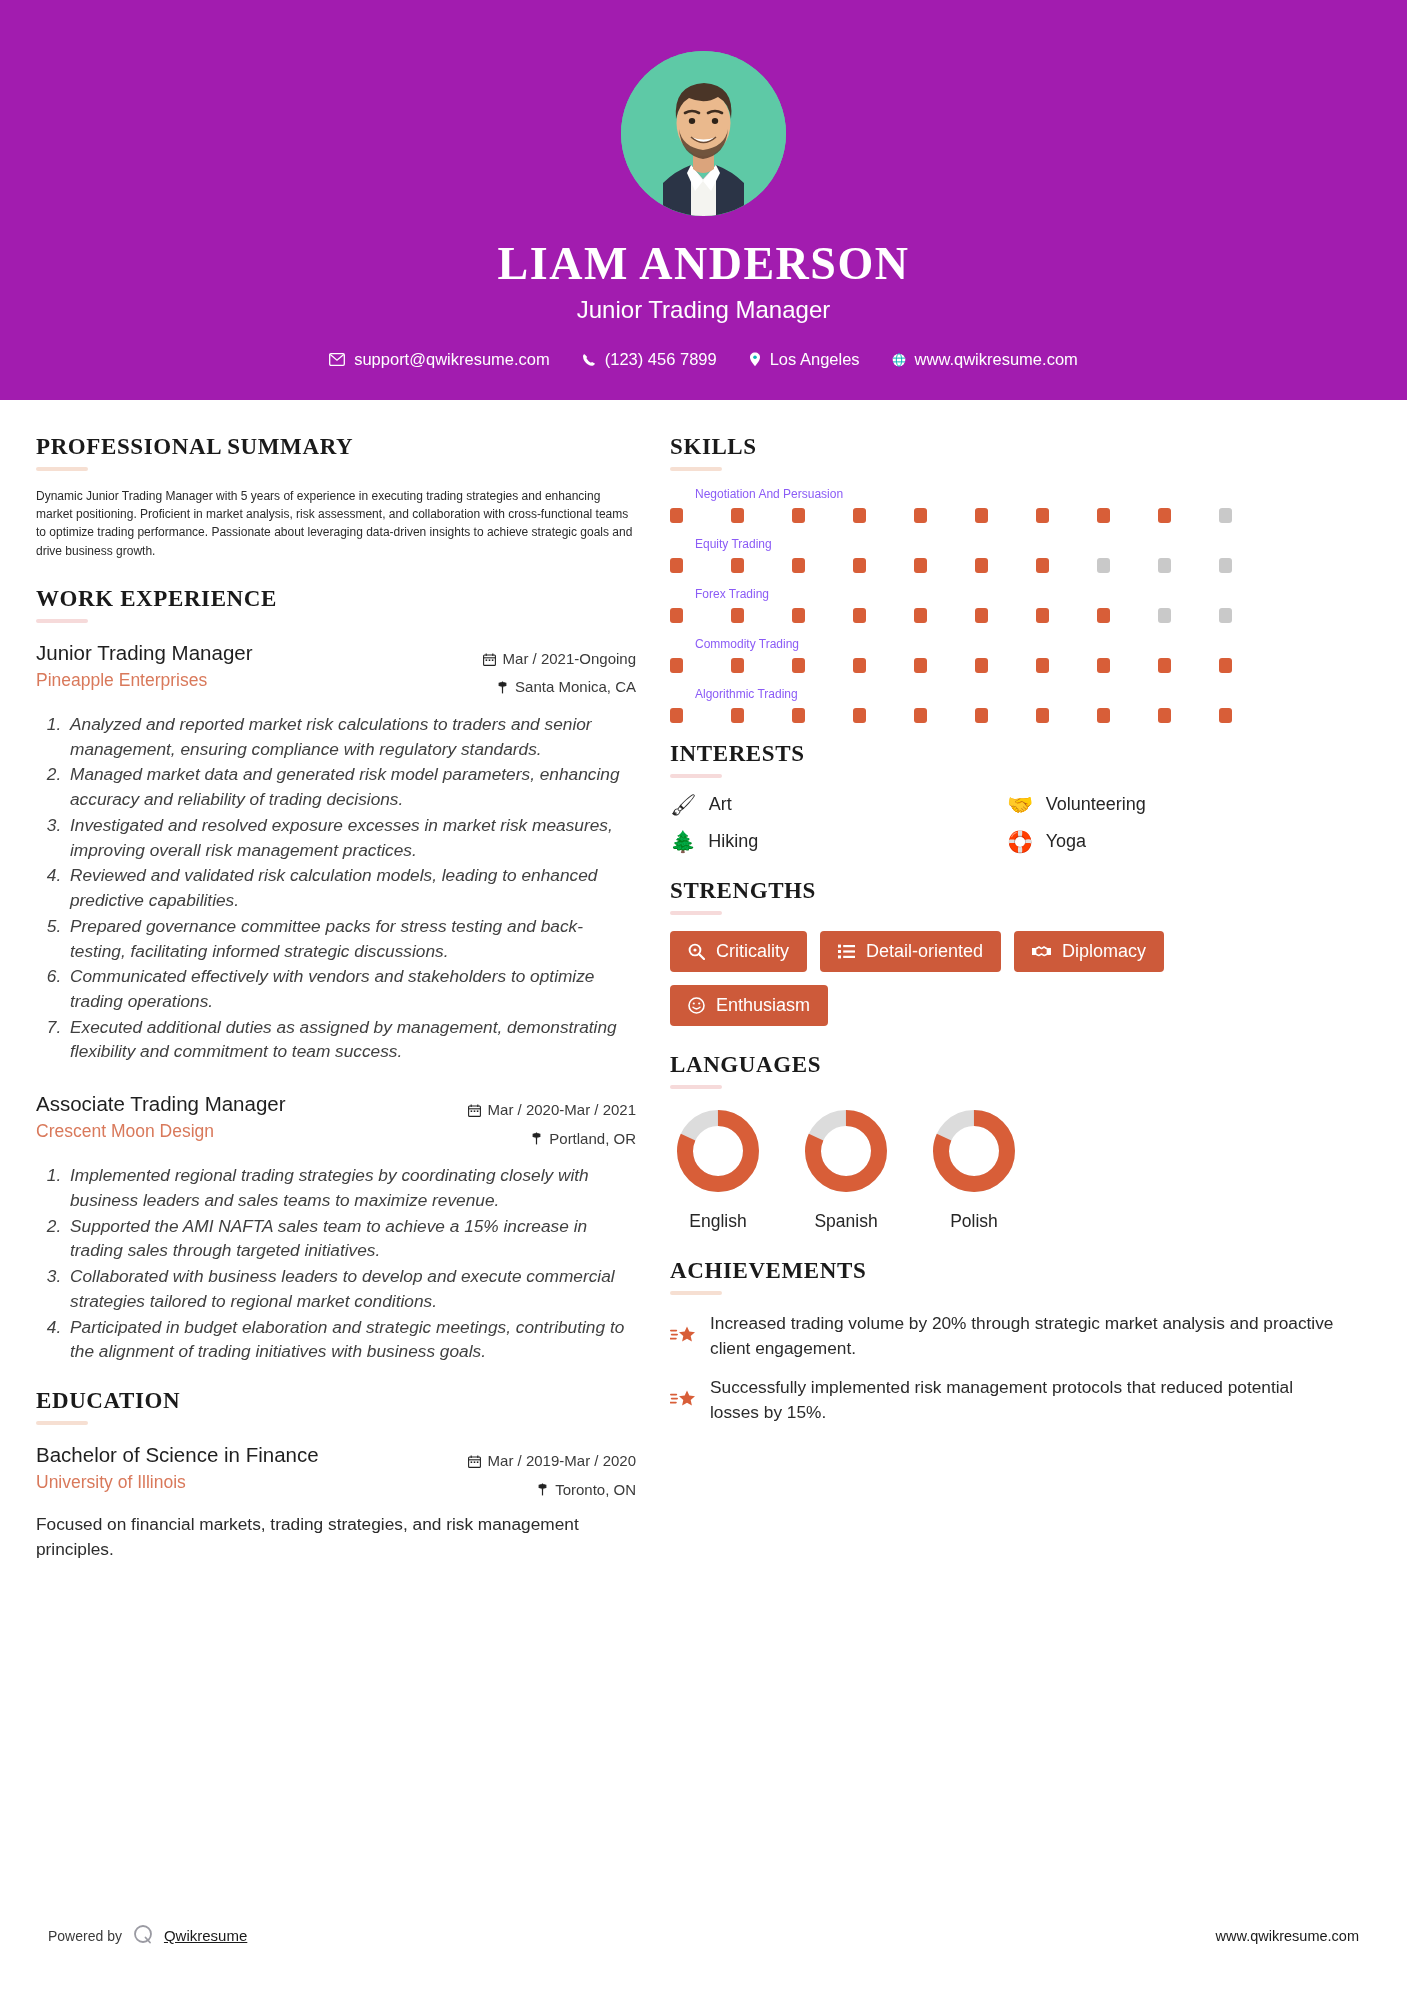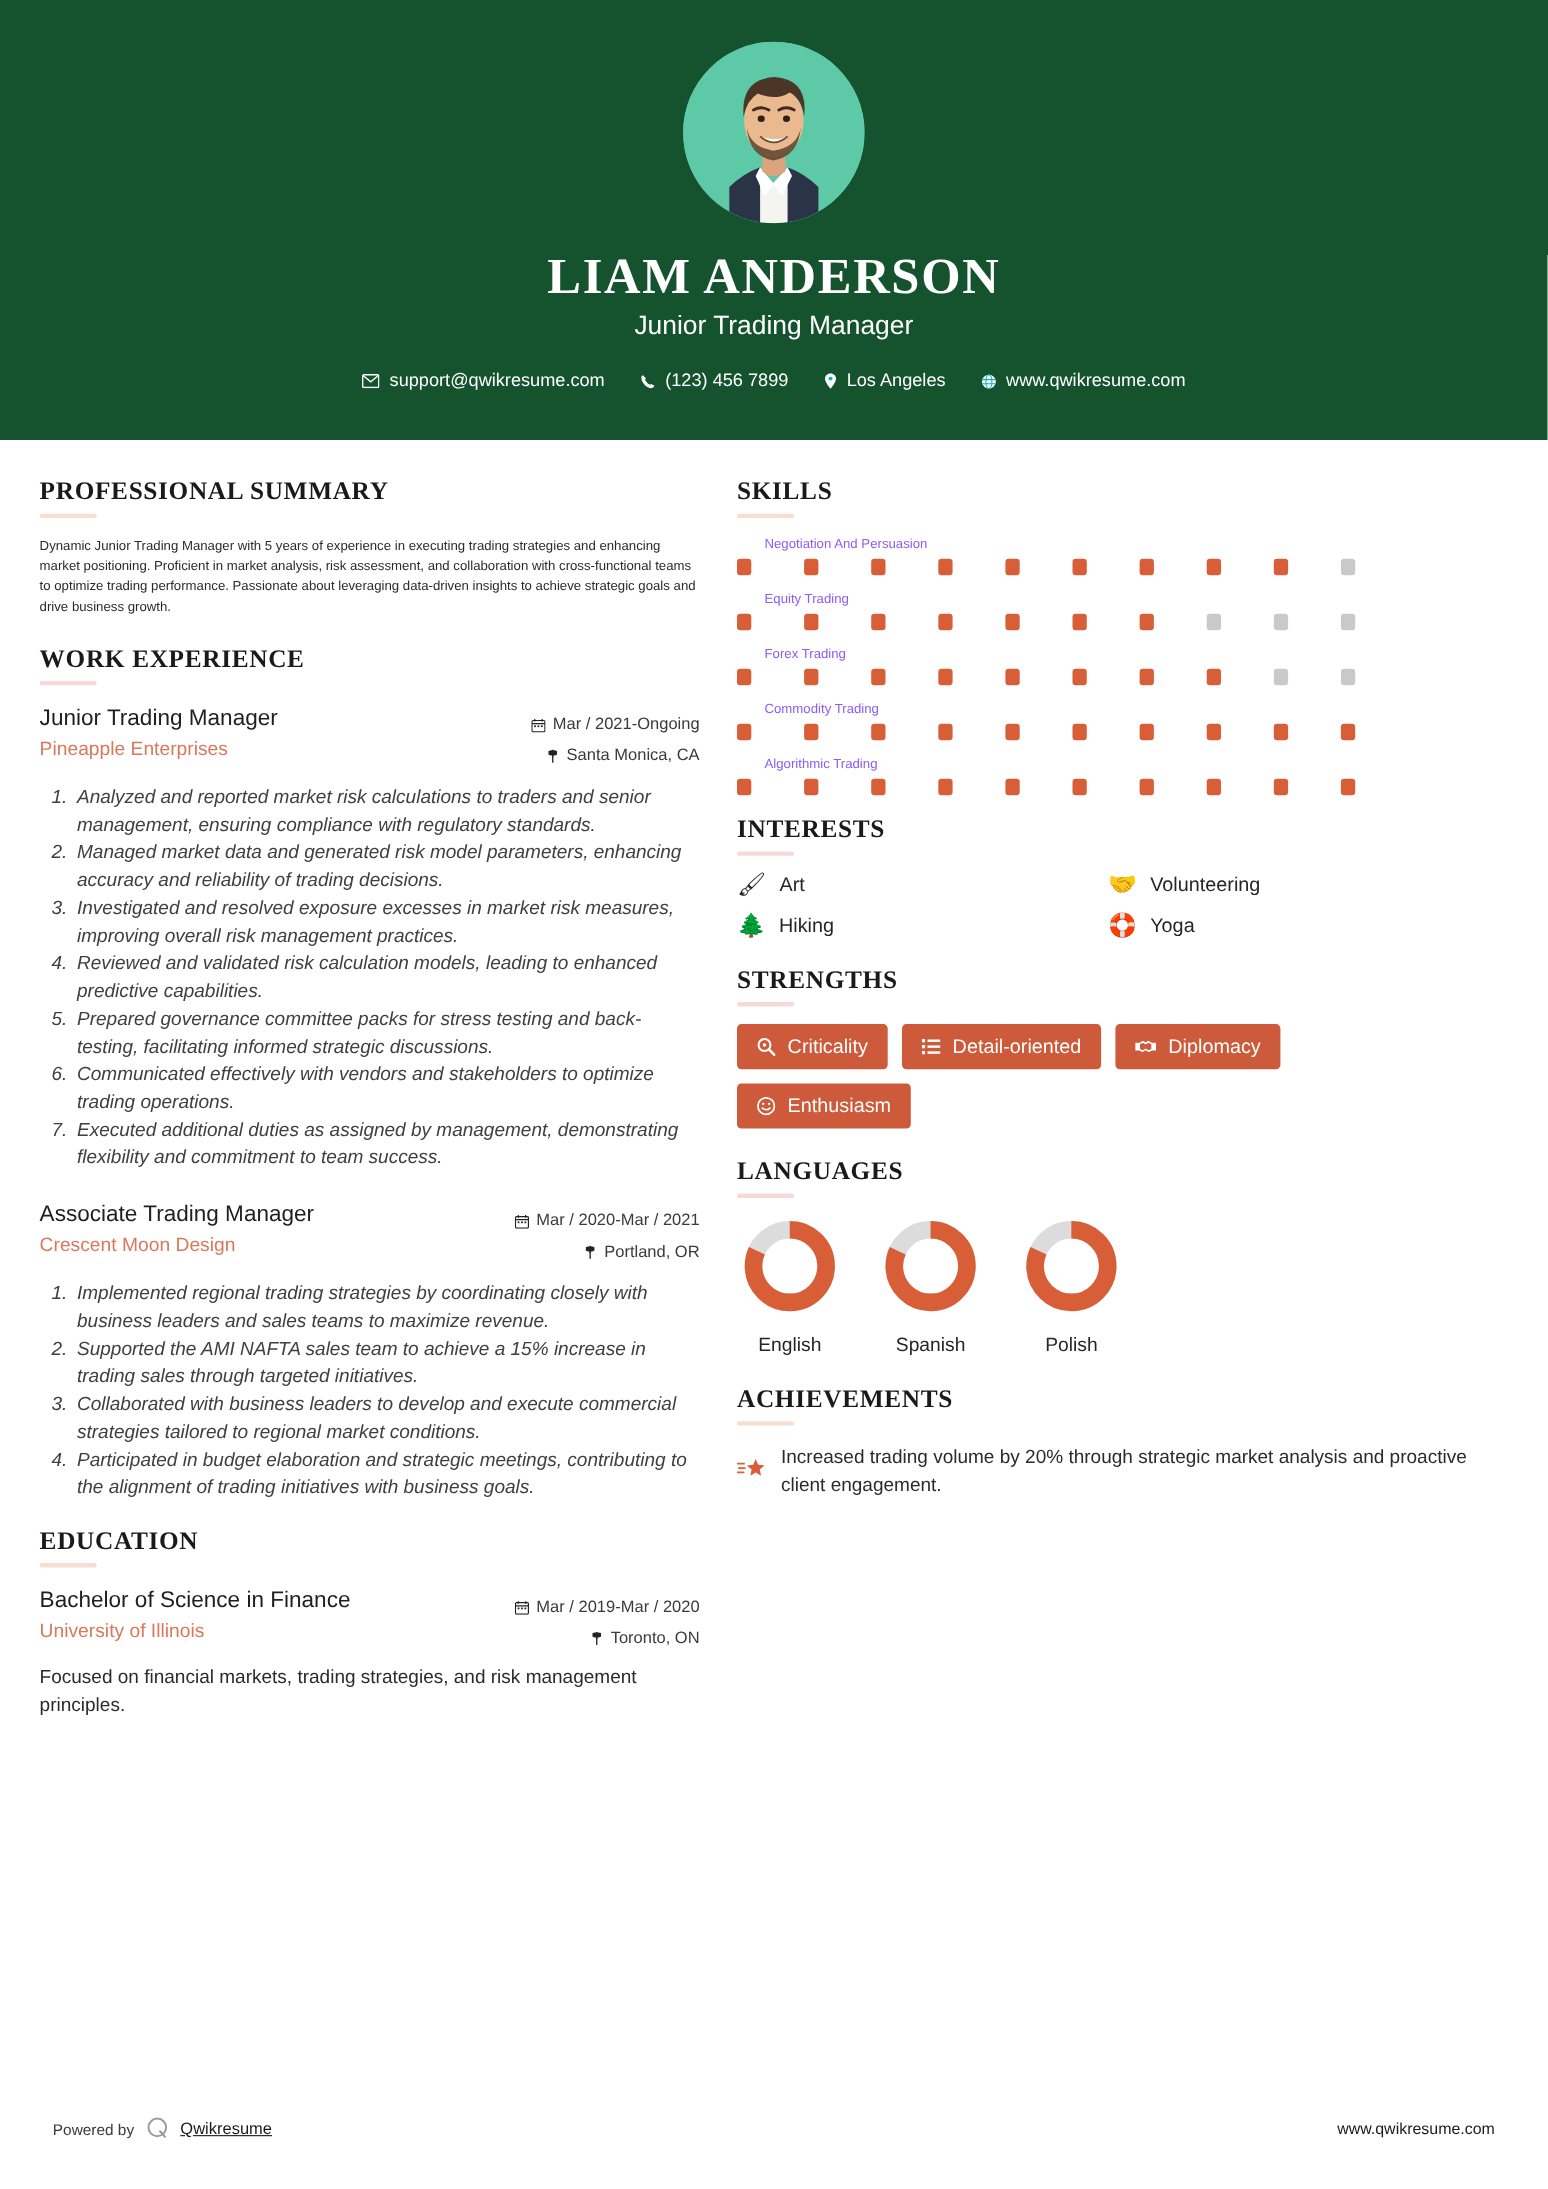--- a/index.html
+++ b/index.html
@@ -5,25 +5,25 @@
   * { box-sizing: border-box; margin: 0; padding: 0; }
   html, body {
     width: 1407px;
     background: #ffffff;
     font-family: "Liberation Sans", sans-serif;
   }
   body { width: 1407px; height: 1990px; position: relative; overflow: hidden; }
 
   
   .header {
-    background: #14532d;
+    background: #a21caf;
     height: 400px;
     position: relative;
     text-align: center;
-    padding-top: 38px;
+    padding-top: 51px;
   }
   .avatar-wrap {
     width: 165px; height: 165px;
     margin: 0 auto;
     border-radius: 50%;
     background: #5ec9a6;
     overflow: hidden;
     position: relative;
   }
   .avatar-svg { display: block; width: 165px; height: 165px; }
@@ -660,20 +660,29 @@
       <div class="ach-item">
         <span class="ach-icon">
           <svg width="26" height="22" viewBox="0 0 26 22">
               <path d="M17 1.4 L19.3 6.6 L25 7.2 L20.7 11 L21.9 16.6 L17 13.7 L12.1 16.6 L13.3 11 L9 7.2 L14.7 6.6 Z" fill="#d85e38"></path>
               <path d="M0.8 5.6 H6.4 M1.6 9.6 H7.2 M0.4 13.6 H6" stroke="#d85e38" stroke-width="1.6" stroke-linecap="round"></path>
             </svg>
         </span>
         <span class="ach-text">Increased trading volume by 20% through strategic market analysis and proactive client engagement.</span>
       </div>
 
+      <div class="ach-item">
+        <span class="ach-icon">
+          <svg width="26" height="22" viewBox="0 0 26 22">
+              <path d="M17 1.4 L19.3 6.6 L25 7.2 L20.7 11 L21.9 16.6 L17 13.7 L12.1 16.6 L13.3 11 L9 7.2 L14.7 6.6 Z" fill="#d85e38"></path>
+              <path d="M0.8 5.6 H6.4 M1.6 9.6 H7.2 M0.4 13.6 H6" stroke="#d85e38" stroke-width="1.6" stroke-linecap="round"></path>
+            </svg>
+        </span>
+        <span class="ach-text">Successfully implemented risk management protocols that reduced potential losses by 15%.</span>
+      </div>
     </div>
 
   </div>
 </div>
 
 <div class="footer">
   <div class="footer-left">
     <span>Powered by</span>
     <span>
       <svg width="22" height="22" viewBox="0 0 22 22">

